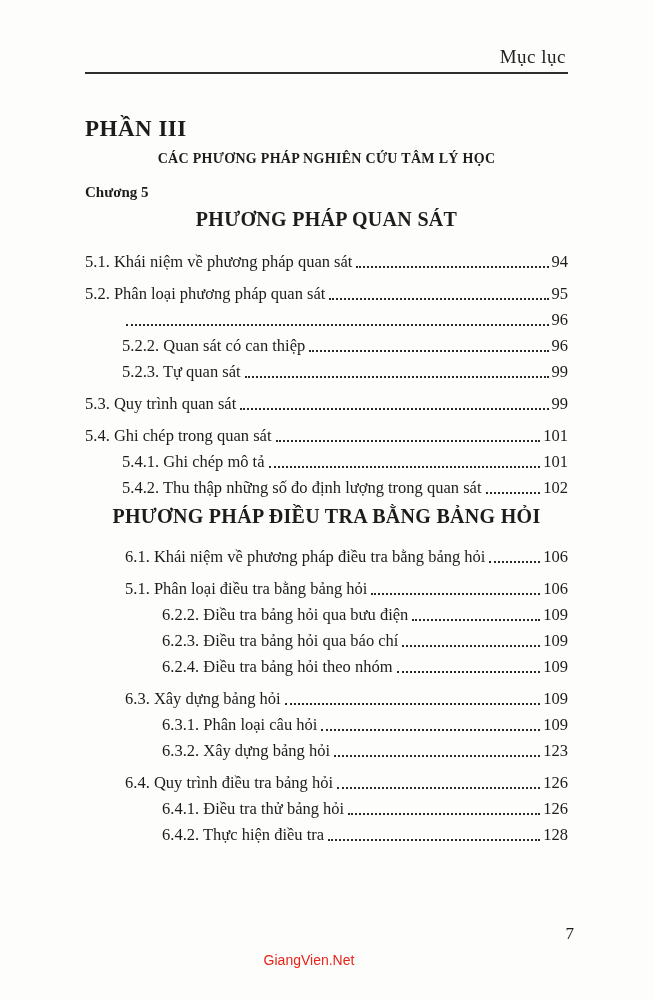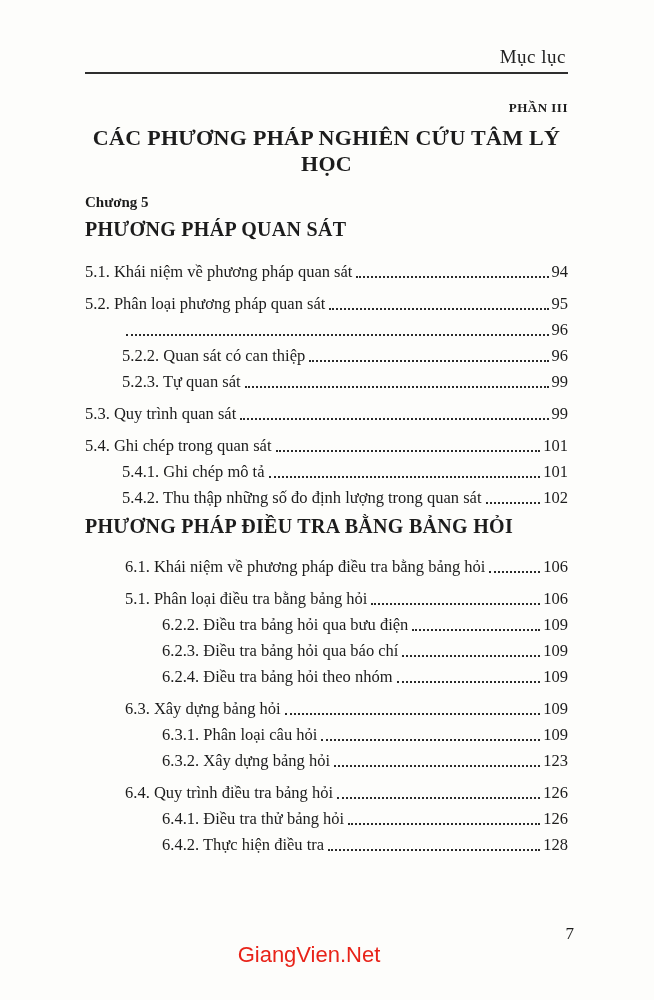--- a/index.html
+++ b/index.html
@@ -28,40 +28,41 @@
     padding-right: 2px;
     color: #222;
   }
   .header-rule {
     border: 0;
     border-top: 2px solid #2e2e2e;
     margin-top: 4px;
   }
   
   .part-number {
-    text-align: right;
-    font-weight: bold;
-    font-size: 13px;
-    margin-top: 26px;
+    text-align: left;
+    font-weight: bold;
+    font-size: 23px;
+    margin-top: 42px;
     letter-spacing: 0.5px;
   }
   .part-title {
     text-align: center;
     font-weight: bold;
-    font-size: 22px;
+    font-size: 14px;
     margin-top: 9px;
     letter-spacing: 0.3px;
   }
   
   .chapter-label {
     font-weight: bold;
     font-size: 15px;
     margin-top: 17px;
   }
   .chapter-title {
+    text-align: center;
     font-weight: bold;
     font-size: 20px;
     margin-top: 7px;
     letter-spacing: 0.3px;
   }
   .toc { margin-top: 15px; text-align: right; }
   .toc-row {
     display: flex;
     align-items: flex-end;
     height: 26px;
@@ -85,21 +86,21 @@
     bottom: 56px;
     font-size: 17px;
   }
   .watermark {
     position: absolute;
     left: 4px;
     right: 40px;
     bottom: 32px;
     text-align: center;
     font-family: "Liberation Sans", sans-serif;
-    font-size: 22px;
+    font-size: 14px;
     color: #e82319;
   }
 </style>
 </head>
 <body>
 
 <div class="page">
 
   <div>
     <span class="header-label">Mục lục</span>

